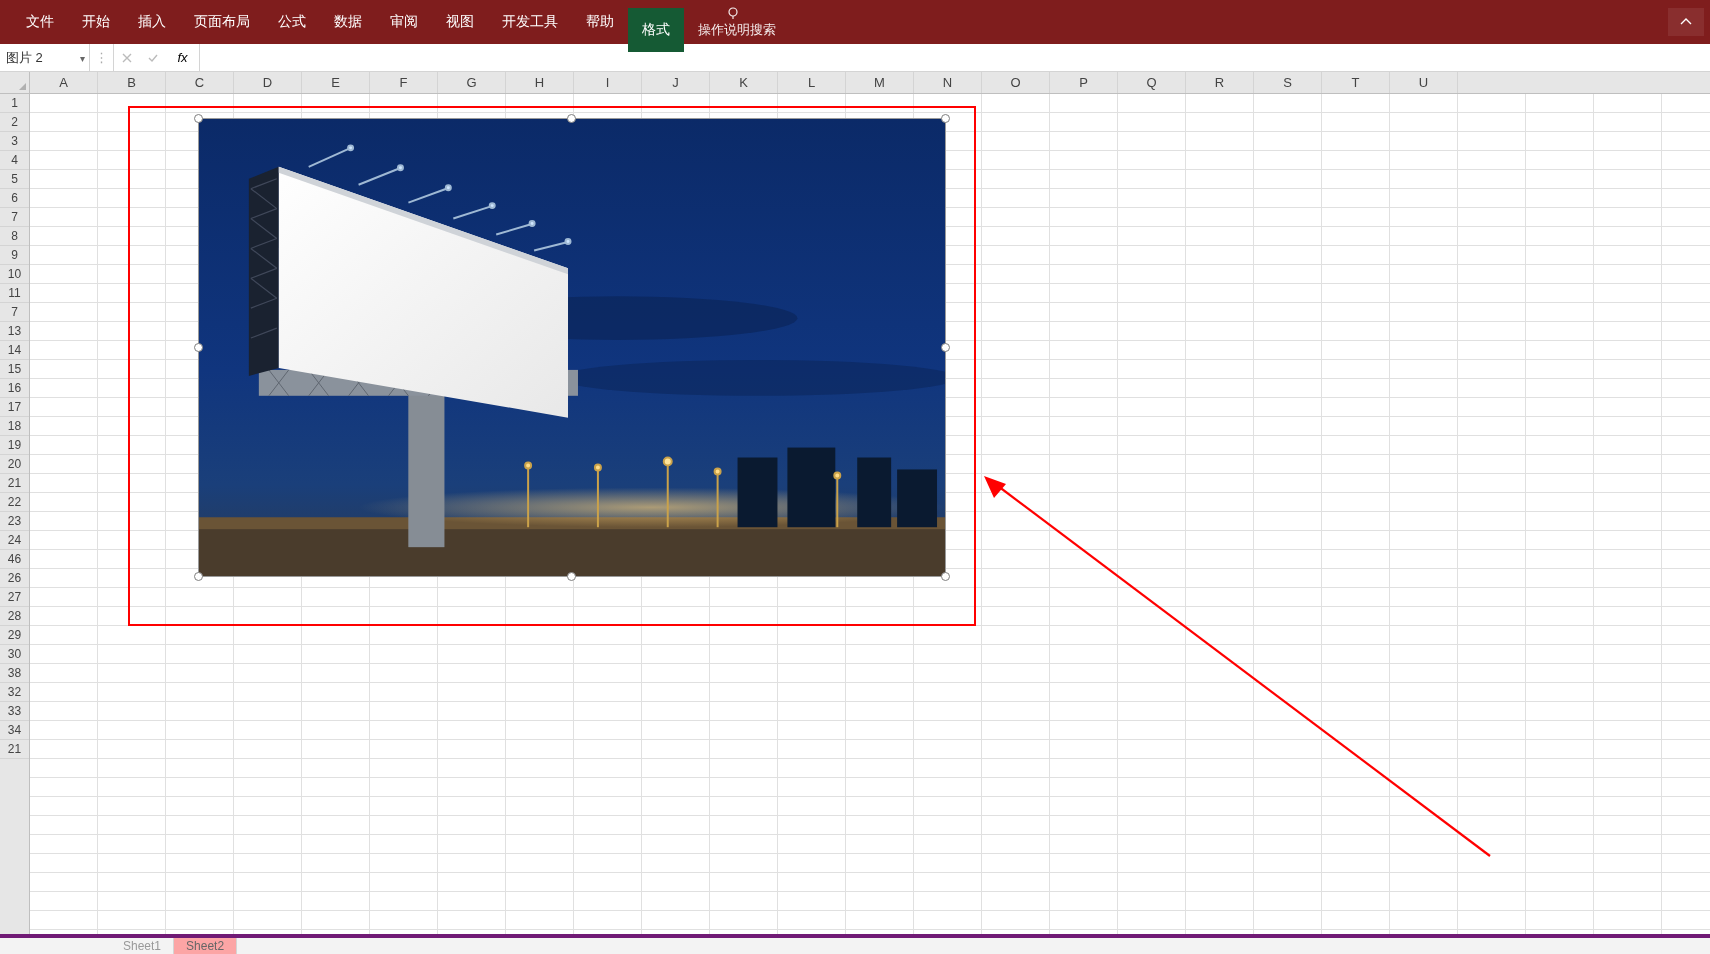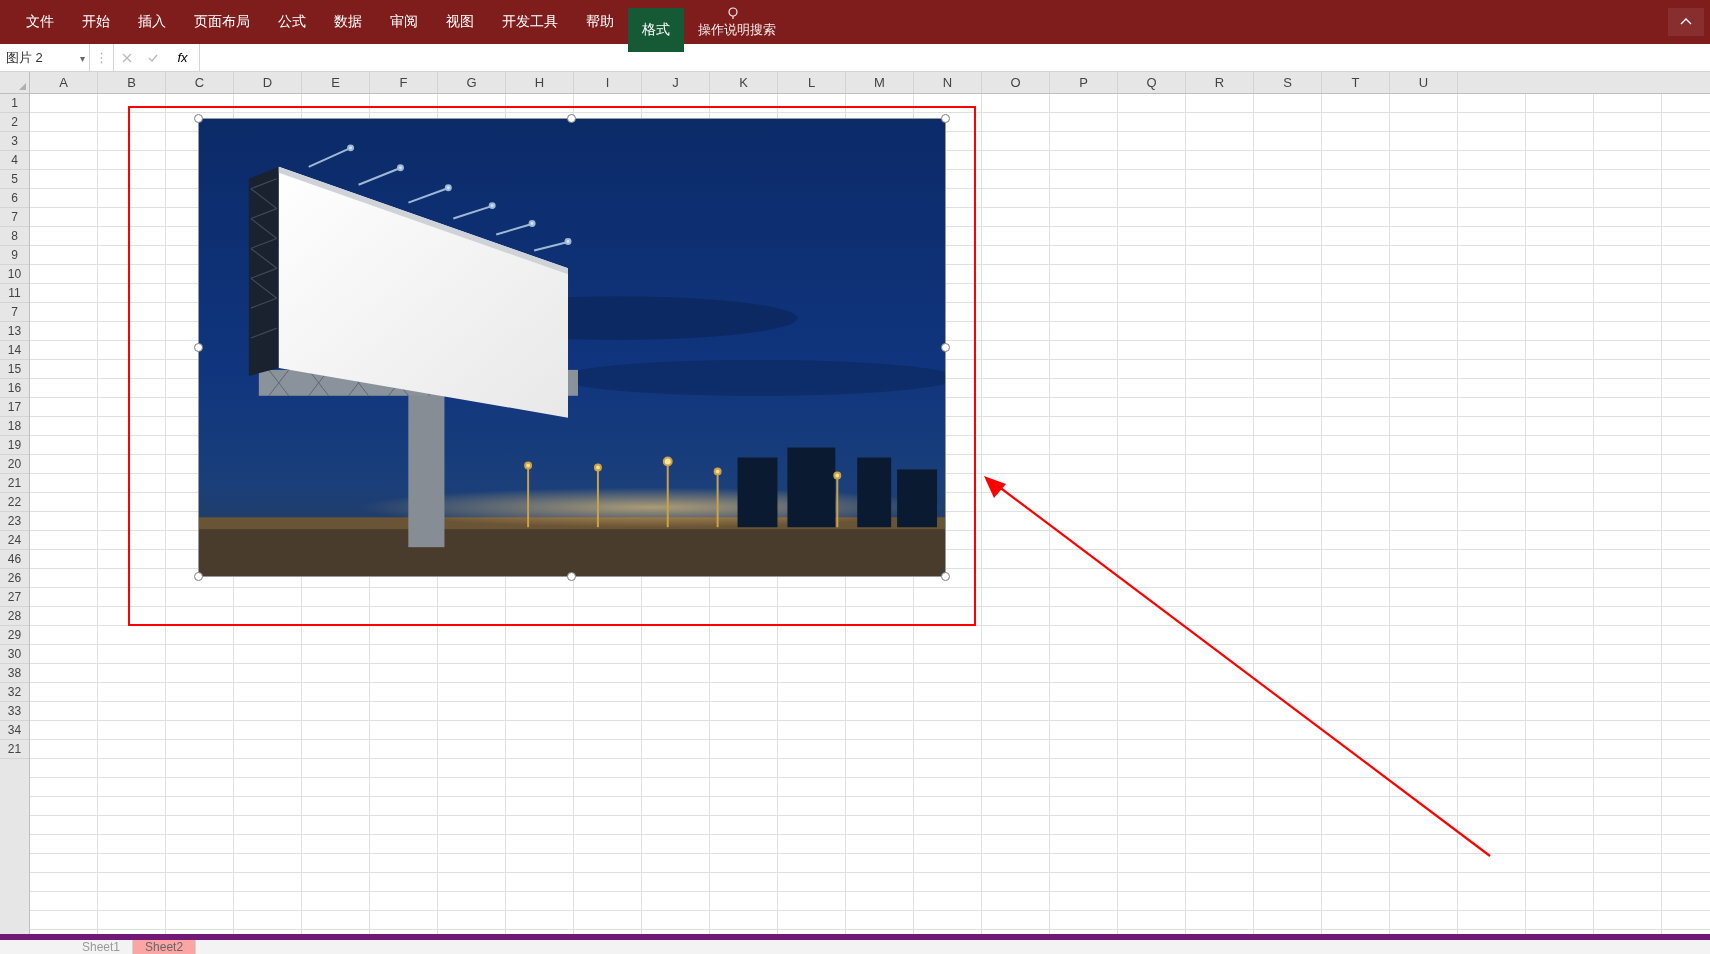--- a/index.html
+++ b/index.html
@@ -221,26 +221,26 @@
   }
   .watermark .wm-main { font-size: 40px; letter-spacing:1px; color: rgba(220,220,220,0.65);}
   .watermark .wm-sub { font-size: 20px; color: rgba(200,200,200,0.55);}
 
   
   .sheet-tabs {
     position:absolute;
     left:0; right:0; bottom:0;
     height:20px;
     background:#f3f3f3;
-    border-top:6px solid #701a75;
+    border-top:4px solid #701a75;
     display:flex;
     align-items:center;
     font-size:12px;
     color:#666;
-    padding-left:70px;
+    padding-left:111px;
   }
   .sheet-tab{
     padding:0 12px;
     height:100%;
     display:flex;align-items:center;
     border-right:1px solid #d4d4d4;
     background:#fca5a5;
   }
   .sheet-tab.inactive{ background:#f3f3f3; color:#999;}
 </style>

